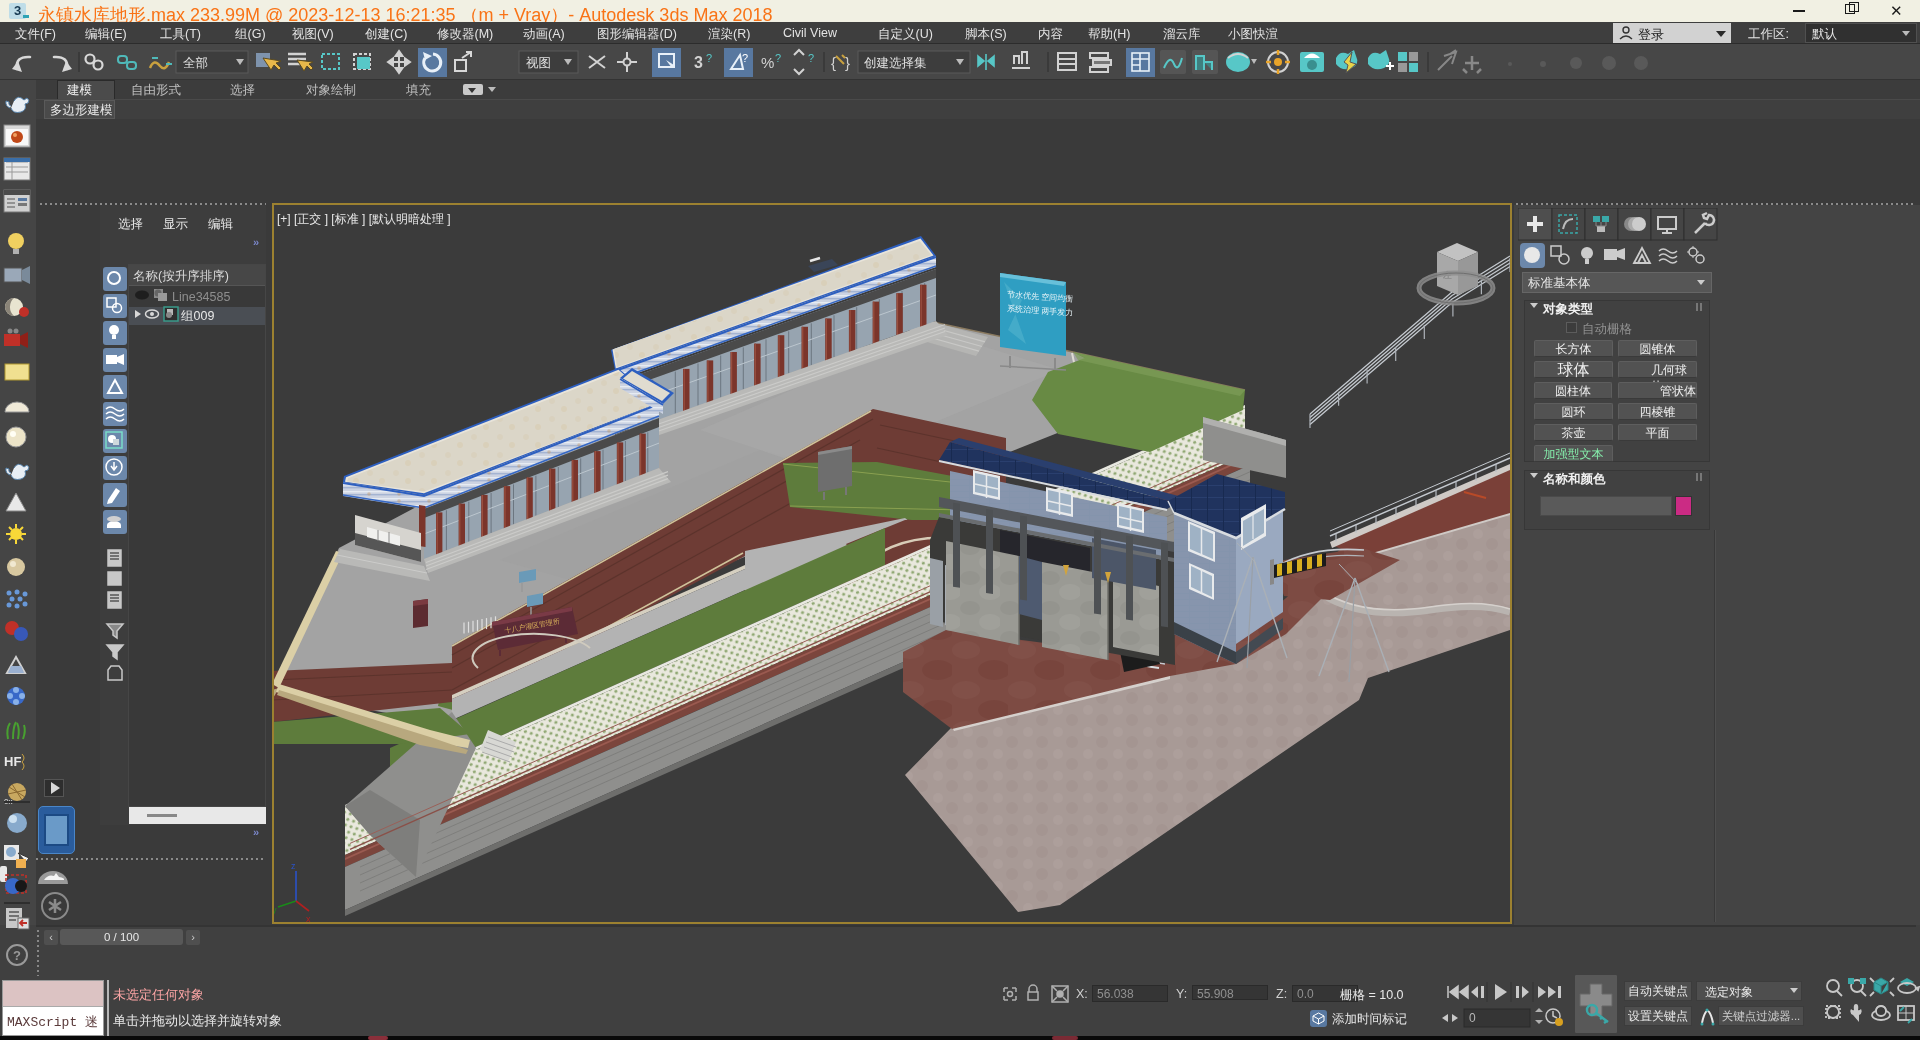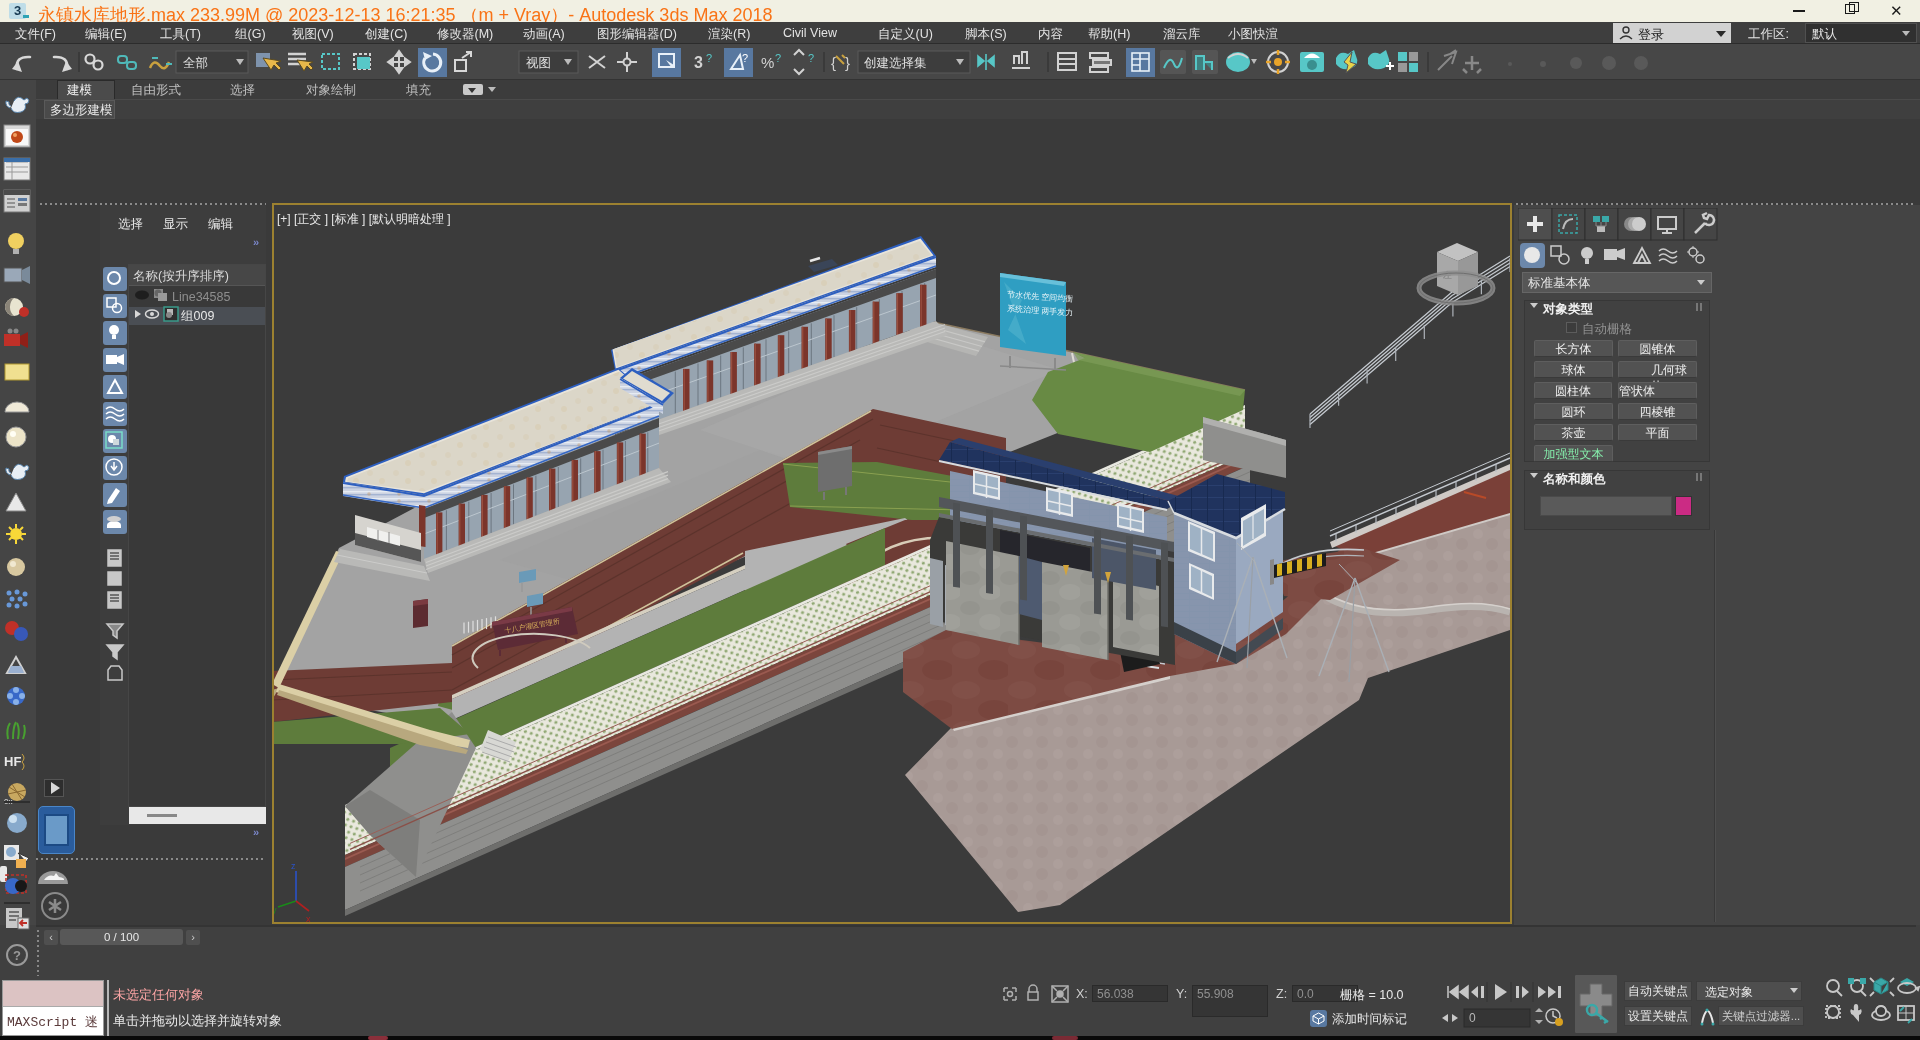--- a/index.html
+++ b/index.html
@@ -505,24 +505,24 @@
 <div class="abs" style="left:1697px;top:280px;width:0;height:0;border-left:4px solid transparent;border-right:4px solid transparent;border-top:5px solid #ccc;"></div>
 
 <div class="abs" style="left:1524px;top:300px;width:186px;height:162px;background:#414141;border:1px solid #373737;"></div>
 <div class="abs" style="left:1530px;top:303px;width:0;height:0;border-left:4px solid transparent;border-right:4px solid transparent;border-top:5px solid #ccc;"></div>
 <div class="abs" style="left:1543px;top:301px;font-size:12.5px;font-weight:bold;color:#f0f0f0;">对象类型</div>
 <div class="abs" style="left:1696px;top:303px;width:8px;height:8px;background:repeating-linear-gradient(90deg,#777 0 2px,transparent 2px 4px);"></div>
 <div class="abs" style="left:1566px;top:322px;width:11px;height:11px;background:#3c3c3c;border:1px solid #5c5c5c;"></div>
 <div class="abs" style="left:1582px;top:321px;font-size:12.5px;color:#909090;">自动栅格</div>
 <div class="abs" style="left:1534px;top:340px;width:79px;height:17px;background:#525252;border:1px solid #5e5e5e;border-bottom-color:#3a3a3a;border-radius:2px;color:#eee;font-size:12px;text-align:center;line-height:16px;">长方体</div>
 <div class="abs" style="left:1618px;top:340px;width:79px;height:17px;background:#525252;border:1px solid #5e5e5e;border-bottom-color:#3a3a3a;border-radius:2px;color:#eee;font-size:12px;text-align:center;line-height:16px;">圆锥体</div>
-<div class="abs" style="left:1534px;top:361px;width:79px;height:17px;background:#525252;border:1px solid #5e5e5e;border-bottom-color:#3a3a3a;border-radius:2px;color:#eee;font-size:12px;text-align:center;line-height:16px;">球体</div>
+<div class="abs" style="left:1534px;top:361px;width:79px;height:17px;background:#525252;border:1px solid #5e5e5e;border-bottom-color:#3a3a3a;border-radius:2px;color:#eee;font-size:16px;text-align:center;line-height:16px;">球体</div>
 <div class="abs" style="left:1618px;top:361px;width:79px;height:17px;background:#525252;border:1px solid #5e5e5e;border-bottom-color:#3a3a3a;border-radius:2px;color:#eee;font-size:12px;line-height:16px;padding-left:32px;">几何球体</div>
 <div class="abs" style="left:1534px;top:382px;width:78px;height:17px;background:#525252;border:1px solid #5e5e5e;border-bottom-color:#3a3a3a;border-radius:2px;color:#eee;font-size:12px;text-align:center;line-height:16px;">圆柱体</div>
-<div class="abs" style="left:1618px;top:382px;width:79px;height:17px;background:#525252;border:1px solid #5e5e5e;border-bottom-color:#3a3a3a;border-radius:2px;color:#eee;font-size:12px;text-align:left;line-height:16px;">管状体</div>
+<div class="abs" style="left:1618px;top:382px;width:79px;height:17px;background:#525252;border:1px solid #5e5e5e;border-bottom-color:#3a3a3a;border-radius:2px;color:#eee;font-size:12px;text-align:right;line-height:16px;">管状体</div>
 <div class="abs" style="left:1534px;top:403px;width:79px;height:17px;background:#525252;border:1px solid #5e5e5e;border-bottom-color:#3a3a3a;border-radius:2px;color:#eee;font-size:12px;text-align:center;line-height:16px;">圆环</div>
 <div class="abs" style="left:1618px;top:403px;width:79px;height:17px;background:#525252;border:1px solid #5e5e5e;border-bottom-color:#3a3a3a;border-radius:2px;color:#eee;font-size:12px;text-align:center;line-height:16px;">四棱锥</div>
 <div class="abs" style="left:1534px;top:424px;width:79px;height:17px;background:#525252;border:1px solid #5e5e5e;border-bottom-color:#3a3a3a;border-radius:2px;color:#eee;font-size:12px;text-align:center;line-height:16px;">茶壶</div>
 <div class="abs" style="left:1618px;top:424px;width:79px;height:17px;background:#525252;border:1px solid #5e5e5e;border-bottom-color:#3a3a3a;border-radius:2px;color:#eee;font-size:12px;text-align:center;line-height:16px;">平面</div>
 <div class="abs" style="left:1534px;top:445px;width:79px;height:17px;background:#525252;border:1px solid #5e5e5e;border-bottom-color:#3a3a3a;border-radius:2px;color:#86efac;font-size:12px;text-align:center;line-height:16px;">加强型文本</div>
 
 <div class="abs" style="left:1524px;top:470px;width:186px;height:60px;background:#414141;border:1px solid #373737;"></div>
 <div class="abs" style="left:1530px;top:473px;width:0;height:0;border-left:4px solid transparent;border-right:4px solid transparent;border-top:5px solid #ccc;"></div>
 <div class="abs" style="left:1543px;top:471px;font-size:12.5px;font-weight:bold;color:#f0f0f0;">名称和颜色</div>
 <div class="abs" style="left:1696px;top:473px;width:8px;height:8px;background:repeating-linear-gradient(90deg,#777 0 2px,transparent 2px 4px);"></div>
@@ -553,21 +553,21 @@
   <rect x="28" y="10" width="10" height="8"></rect>
         <path d="M29 10 v-3 a4 4 0 0 1 8 0 v3"></path>
   <rect x="52" y="4" width="16" height="16"></rect>
         <circle cx="60" cy="12" r="3" fill="#b0b0b0"></circle>
         <path d="M52 4 l5 5 M68 4 l-5 5 M52 20 l5 -5 M68 20 l-5 -5"></path>
  </g>
 </svg>
 <div class="abs" style="left:1076px;top:987px;font-size:12.5px;color:#d0d0d0;">X:</div>
 <div class="abs" style="left:1092px;top:985px;width:76px;height:17px;background:#353535;border:1px solid #2a2a2a;color:#909090;font-size:12px;padding:1px 4px;">56.038</div>
 <div class="abs" style="left:1176px;top:987px;font-size:12.5px;color:#d0d0d0;">Y:</div>
-<div class="abs" style="left:1192px;top:985px;width:76px;height:32px;background:#353535;border:1px solid #2a2a2a;color:#909090;font-size:12px;padding:1px 4px;">55.908</div>
+<div class="abs" style="left:1192px;top:985px;width:76px;height:15px;background:#353535;border:1px solid #2a2a2a;color:#909090;font-size:12px;padding:1px 4px;">55.908</div>
 <div class="abs" style="left:1276px;top:987px;font-size:12.5px;color:#d0d0d0;">Z:</div>
 <div class="abs" style="left:1292px;top:985px;width:66px;height:17px;background:#353535;border:1px solid #2a2a2a;color:#909090;font-size:12px;padding:1px 4px;">0.0</div>
 <div class="abs" style="left:1340px;top:987px;font-size:12.5px;color:#e8e8e8;">栅格 = 10.0</div>
 <div class="abs" style="left:1310px;top:1010px;width:17px;height:17px;background:#5878a0;border-radius:3px;"></div>
 <svg class="abs" style="left:1312px;top:1012px;" width="13" height="13" viewBox="0 0 13 13">
       <path d="M6.5 1 L12 4 L6.5 7 L1 4 Z M1 4 v5 l5.5 3 v-5 M12 4 v5 l-5.5 3" fill="none" stroke="#fff" stroke-width="1"></path>
     </svg>
 <div class="abs" style="left:1332px;top:1011px;font-size:12.5px;color:#e8e8e8;">添加时间标记</div>
 
 <svg class="abs" style="left:1440px;top:978px;" width="130" height="54" viewBox="0 0 130 54">

